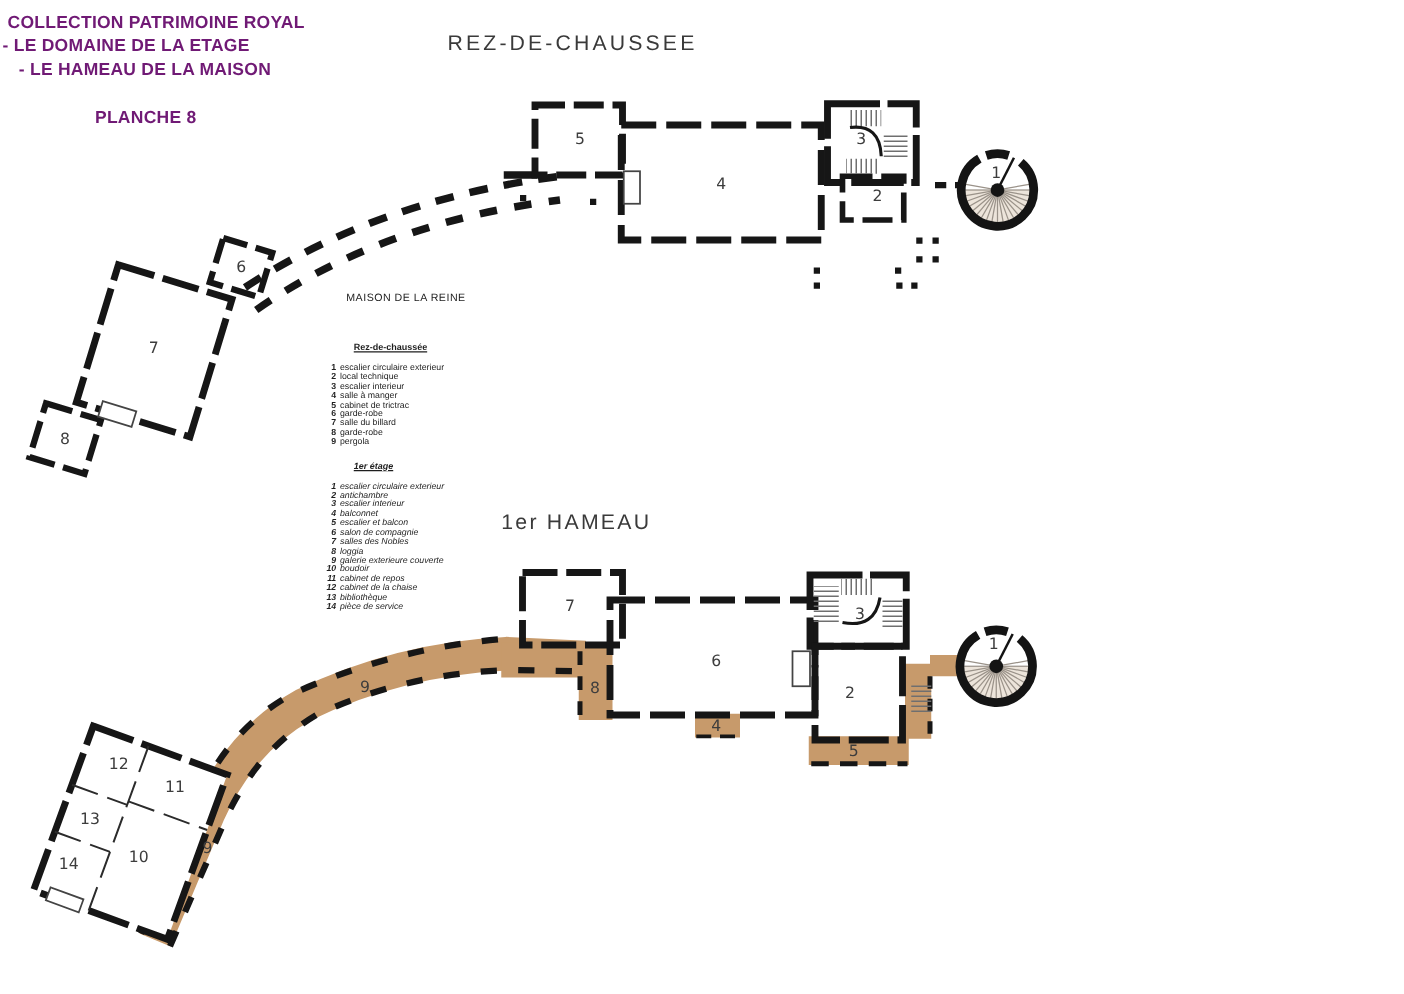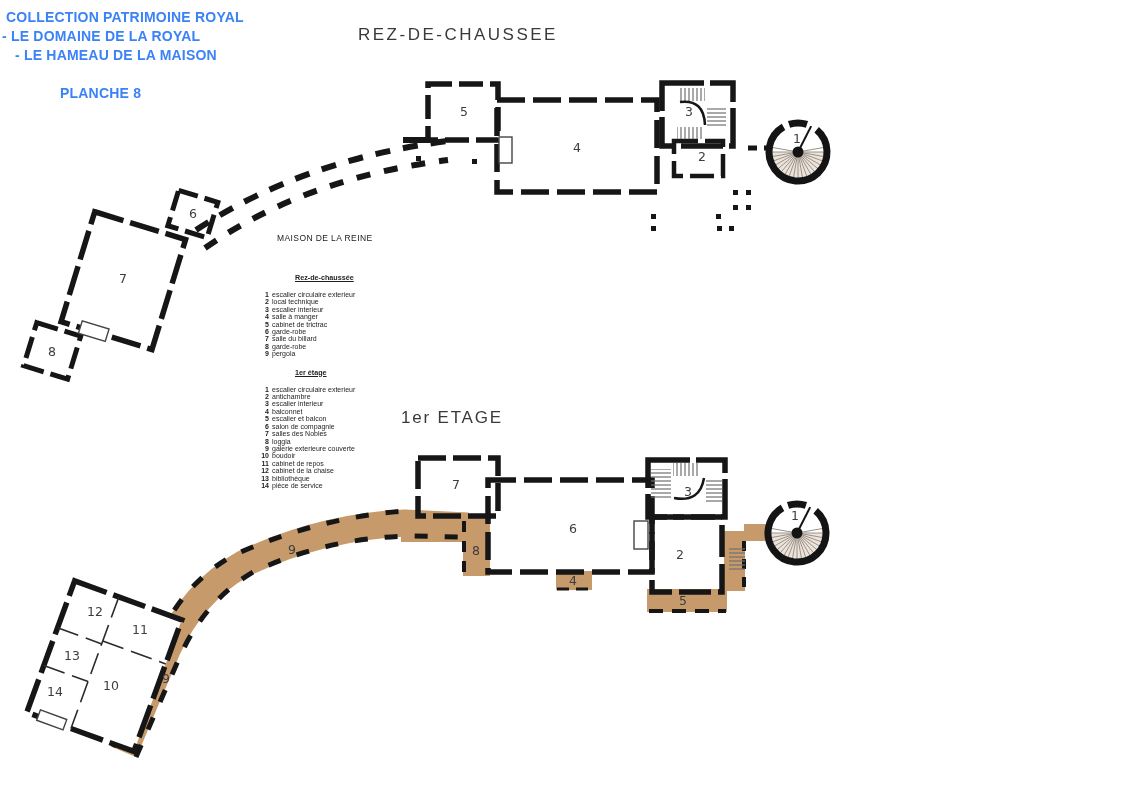--- a/index.html
+++ b/index.html
@@ -7,52 +7,52 @@
     width:1123px;height:795px;position:relative;background:#fff;
     font-family:"Liberation Sans",sans-serif;overflow:hidden;
   }
   
   .titleblock{position:absolute;left:2px;top:8px;font-weight:bold;
     font-size:14px;line-height:19px;letter-spacing:.2px;}
   .titleblock .l1{margin-left:4px;}
   .titleblock .l2{margin-left:0px;}
   .titleblock .l3{margin-left:13px;}
   .titleblock .l4{margin-left:26px;}
-  .titleblock .planche{margin-left:58px;margin-top:19px;}
+  .titleblock .planche{margin-left:74px;margin-top:19px;}
   
   .plan-title{position:absolute;color:#3a3a3a;font-size:17px;letter-spacing:2.5px;
     font-family:"Liberation Sans",sans-serif;}
   #title-ground{left:358px;top:25px;}
   #title-first{left:401px;top:408px;letter-spacing:1.8px;}
   .bldg-label{position:absolute;left:277px;top:233px;font-size:8.5px;font-weight:normal;
     letter-spacing:.4px;color:#1c1c1c;}
   
   .legend{position:absolute;left:259px;top:273px;width:130px;color:#1e1e1e;}
-  .legend h4{font-size:7.2px;margin:0 0 9px 16px;text-decoration:underline;padding-left:20px;}
-  .legend .sec2{margin-top:10px;}
+  .legend h4{font-size:7.2px;margin:0 0 9px 4px;text-decoration:underline;padding-left:20px;}
+  .legend .sec2{margin-top:10px;font-style:italic;}
   .legend .row{display:flex;font-size:7px;line-height:7.4px;}
   .legend .num{width:10px;text-align:right;font-weight:bold;flex:none;margin-right:3px;}
   .legend .lab{white-space:nowrap;}
   
   .plan-svg{position:absolute;left:0;top:0;}
   .room-num{font-family:"DejaVu Sans",sans-serif;font-size:12.5px;fill:#3d3d3d;
     text-anchor:middle;dominant-baseline:middle;}
 </style>
 </head>
 <body>
 
-<div class="titleblock" style="color: #3b82f6;">
+<div class="titleblock" style="color: #701a75;">
   <div class="l1">COLLECTION PATRIMOINE ROYAL</div>
-  <div class="l2">- LE DOMAINE DE LA ROYAL</div>
+  <div class="l2">- LE DOMAINE DE LA ETAGE</div>
   <div class="l3">- LE HAMEAU DE LA MAISON</div>
   <div class="planche">PLANCHE 8</div>
 </div>
 
 <div class="plan-title" id="title-ground">REZ-DE-CHAUSSEE</div>
-<div class="plan-title" id="title-first">1er ETAGE</div>
+<div class="plan-title" id="title-first">1er HAMEAU</div>
 <div class="bldg-label">MAISON DE LA REINE</div>
 
 <div class="legend">
   <div>
     <h4>Rez-de-chaussée</h4>
     <div>
 
     <div class="row">
           <span class="num">1</span>
           <span class="lab">escalier circulaire exterieur</span>

